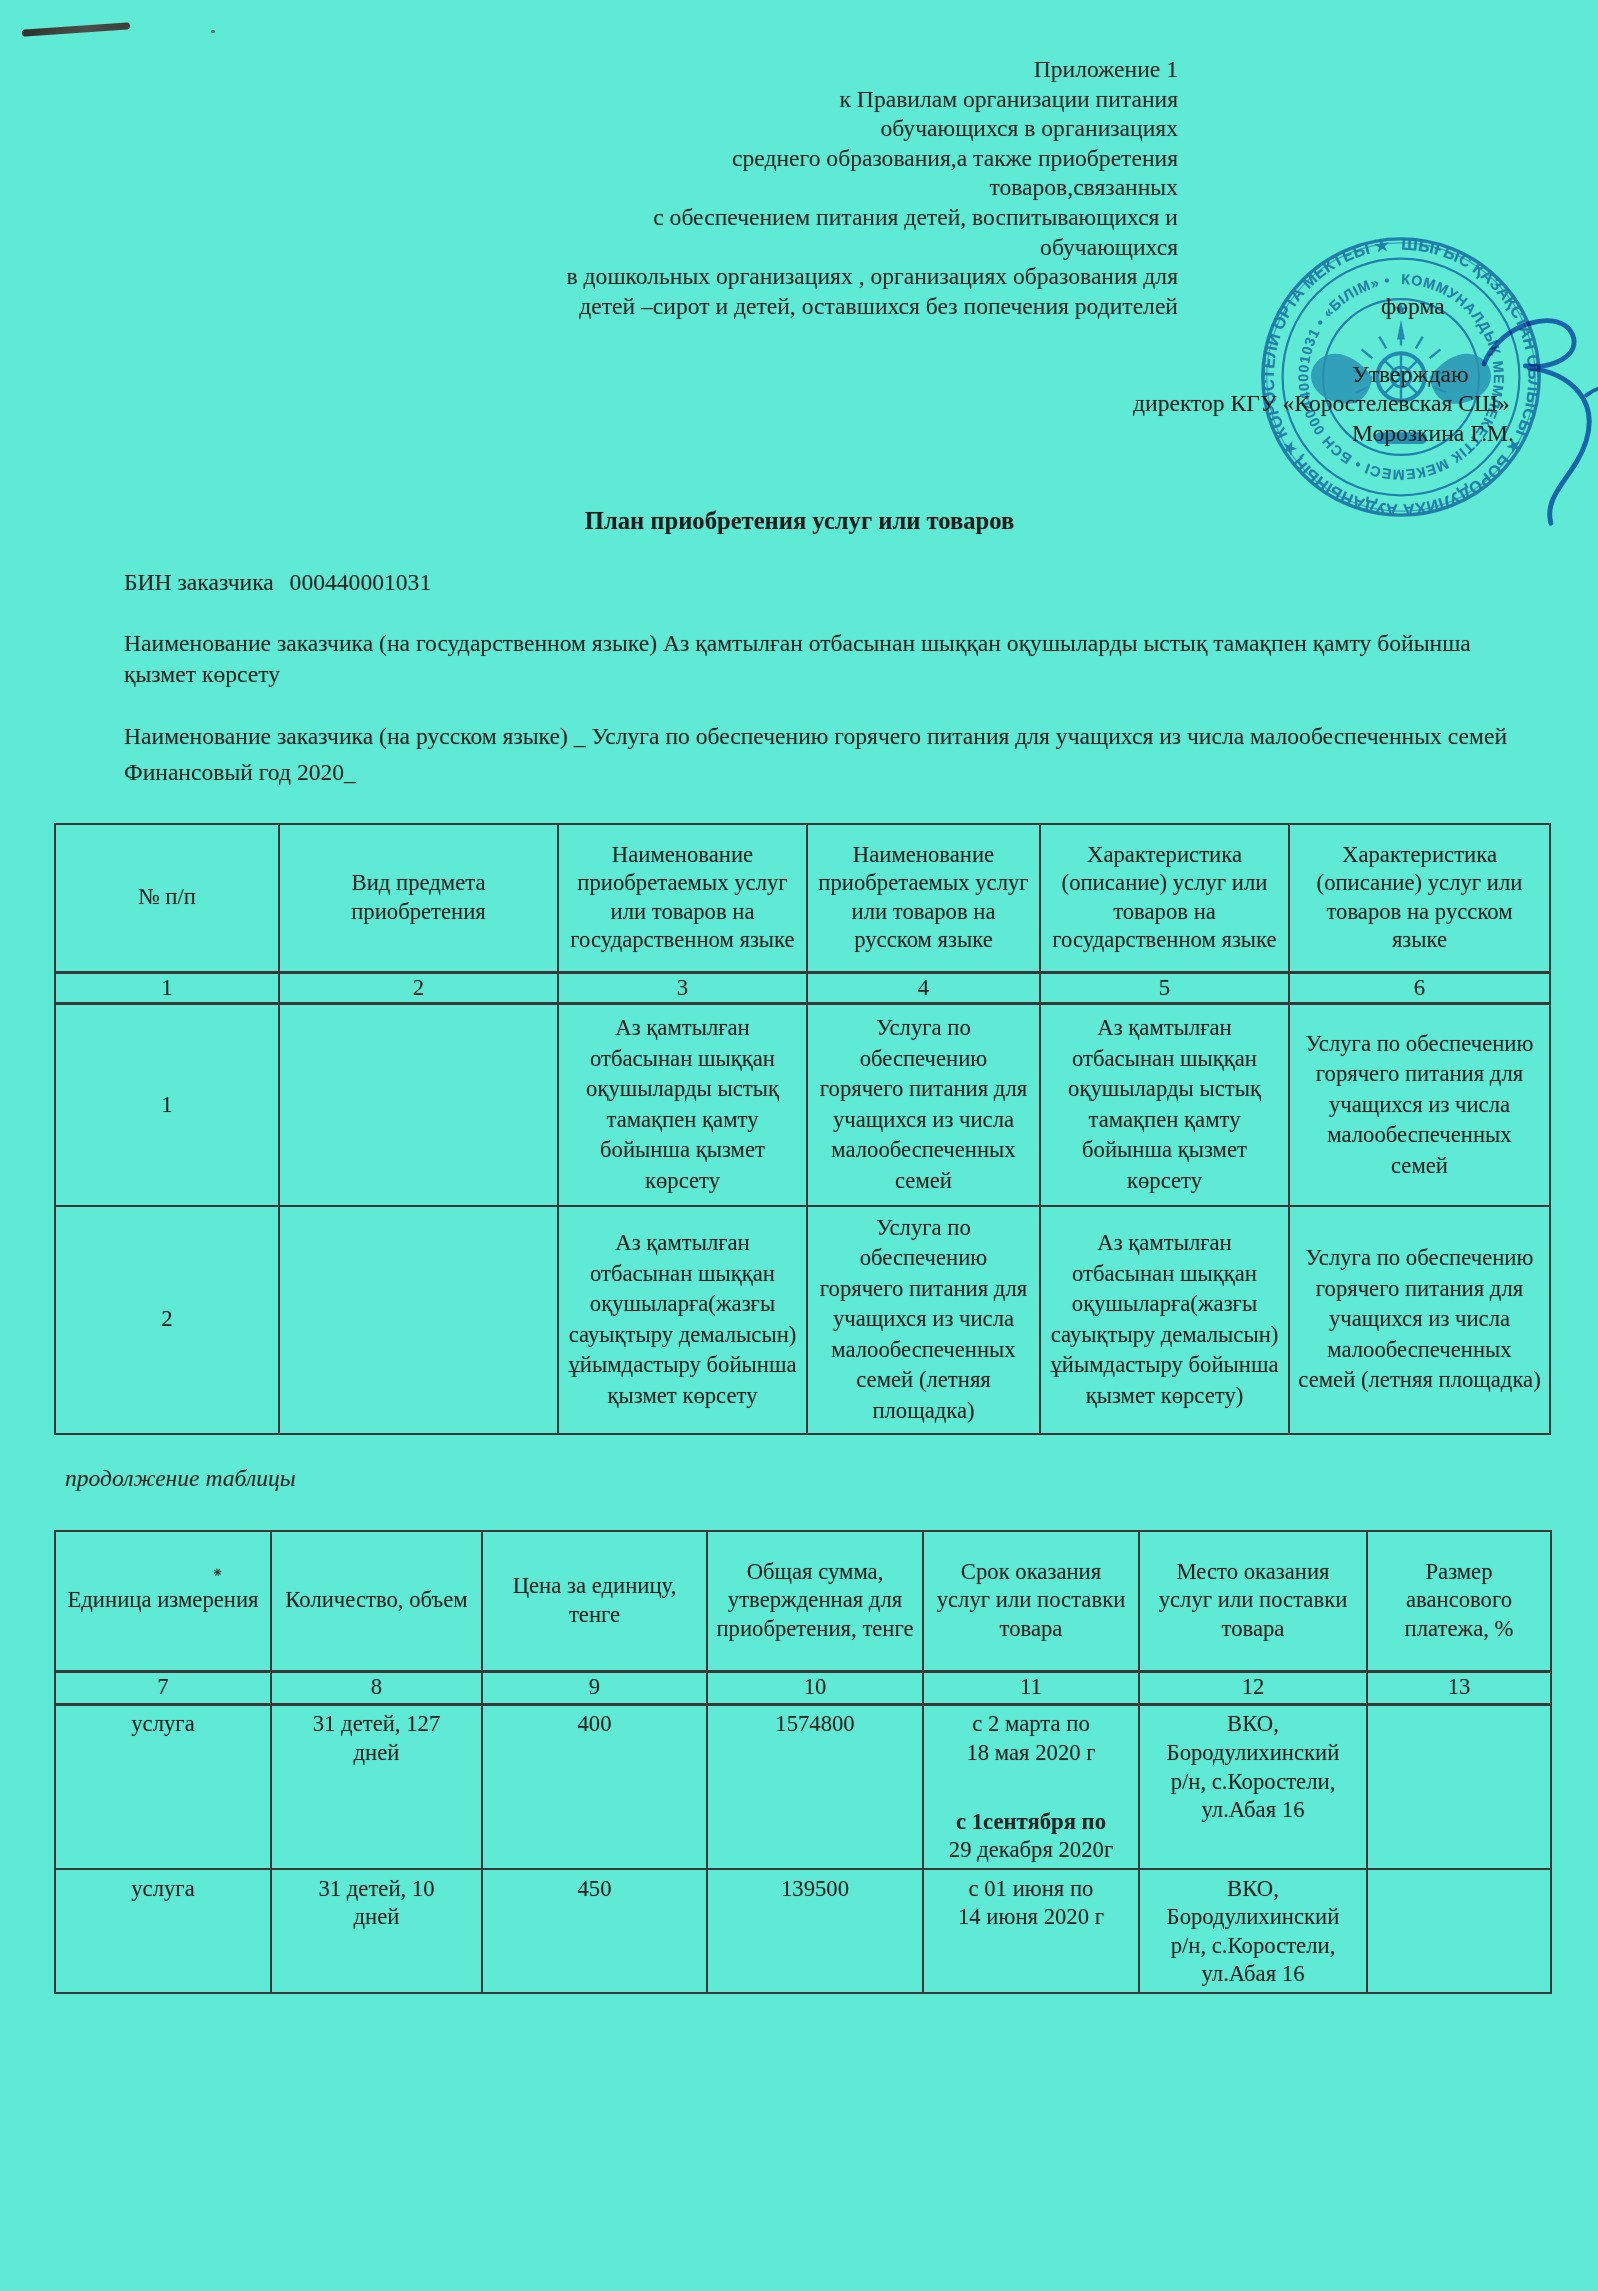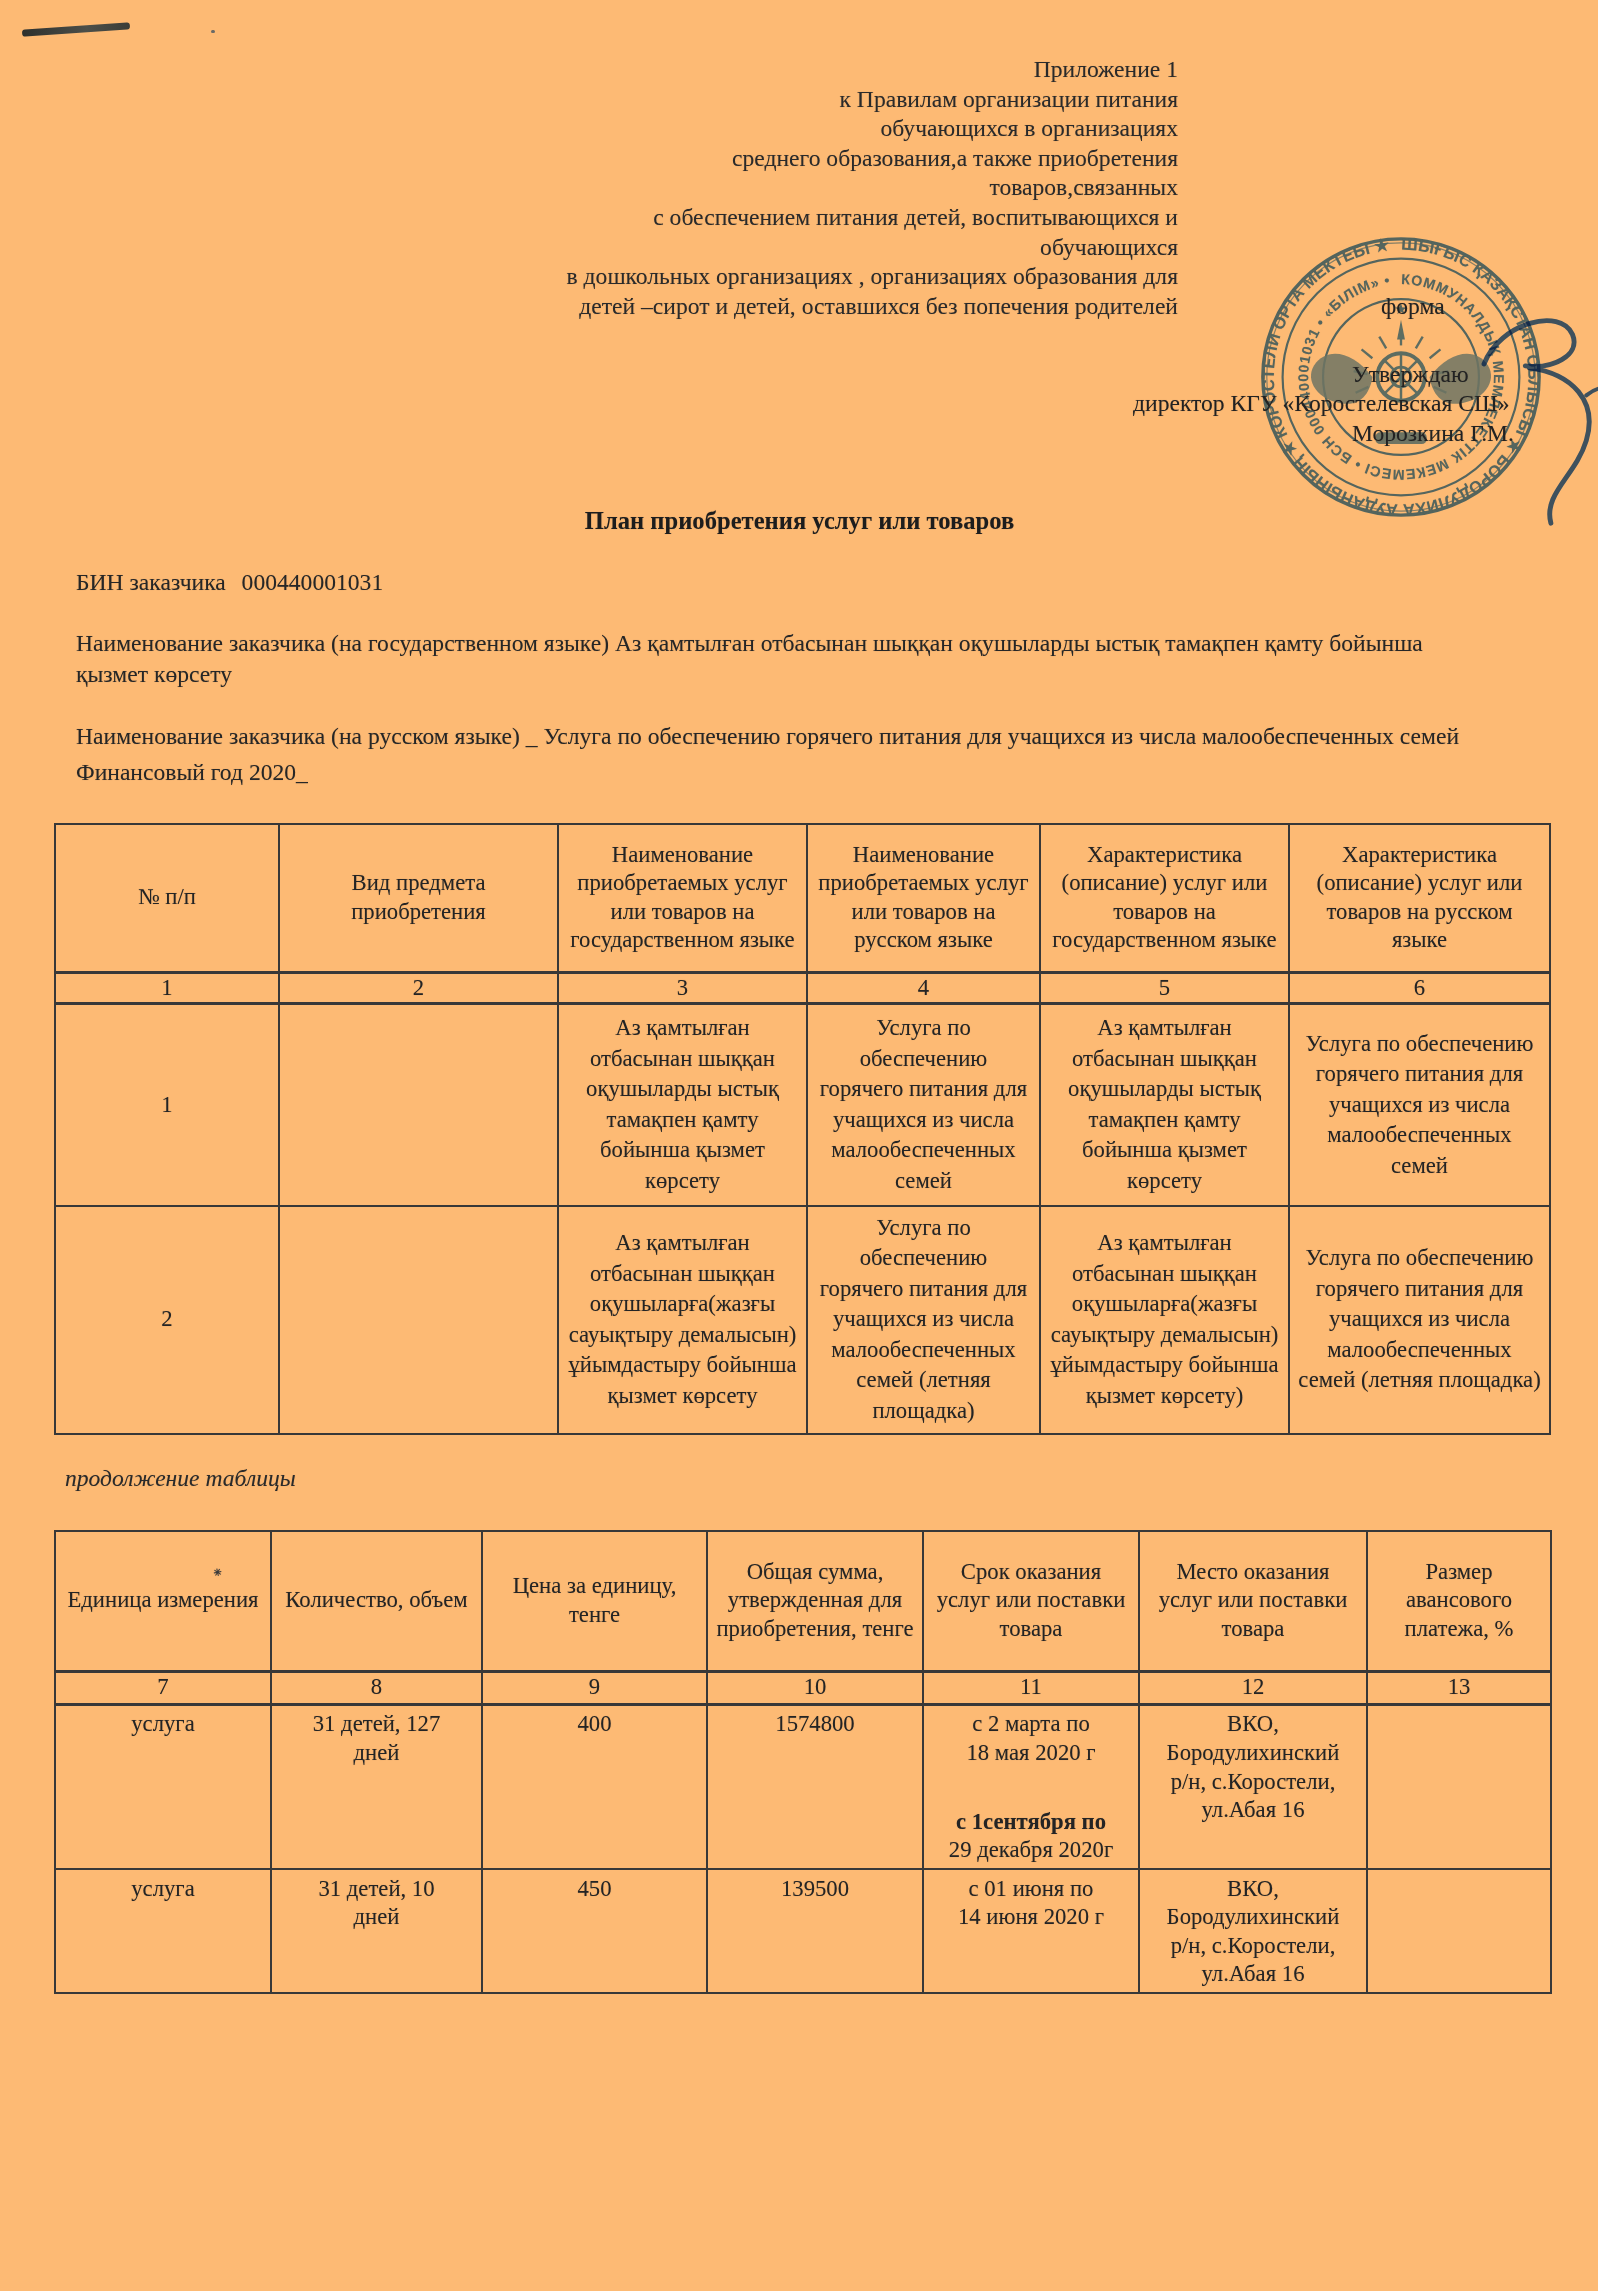--- a/index.html
+++ b/index.html
@@ -1,20 +1,20 @@
 <!DOCTYPE html>
 <html><head>
 <meta charset="utf-8">
 <style>
   html,body{margin:0;padding:0;background:#e8e8e6;}
   .page{
     position:relative;
     width:1599px;height:2291px;
     margin:0 auto;
-    background:#fdba74;
+    background:#5eead4;
     overflow:hidden;
     font-family:"Liberation Serif", serif;
     color:#242424;
     text-shadow:0 0 1px rgba(50,50,50,.28);
   }
   .abs{position:absolute;}
 
   
   .artifact{
     left:21.7px;top:25.6px;width:108px;height:6.9px;
@@ -30,21 +30,21 @@
   }
 
   
   .apr{font-size:23.6px;color:#222;white-space:nowrap;z-index:6;}
 
   .title{
     left:0;top:507px;width:1599px;text-align:center;
     font-weight:bold;font-size:24.6px;color:#1d1d1d;z-index:2;
   }
 
-  .para{font-size:23.6px;line-height:30.5px;color:#262626;}
+  .para{font-size:23.6px;line-height:30.5px;color:#262626;margin-left:48px;}
   .bin{left:76px;top:567px;}
   .bin .val{margin-left:15.8px;}
   .kz{left:76px;top:628px;width:1391px;}
   .ru{left:76px;top:721px;width:1507px;white-space:nowrap;}
   .fy{left:76px;top:757px;}
 
   .cont{left:65px;top:1465px;font-style:italic;font-size:23.6px;color:#2a2a2a;}
   .tick{left:213px;top:1560px;font-size:14.8px;color:#3a3a3a;transform:rotate(-12deg);}
 
   table{border-collapse:collapse;table-layout:fixed;position:absolute;background:transparent;}

